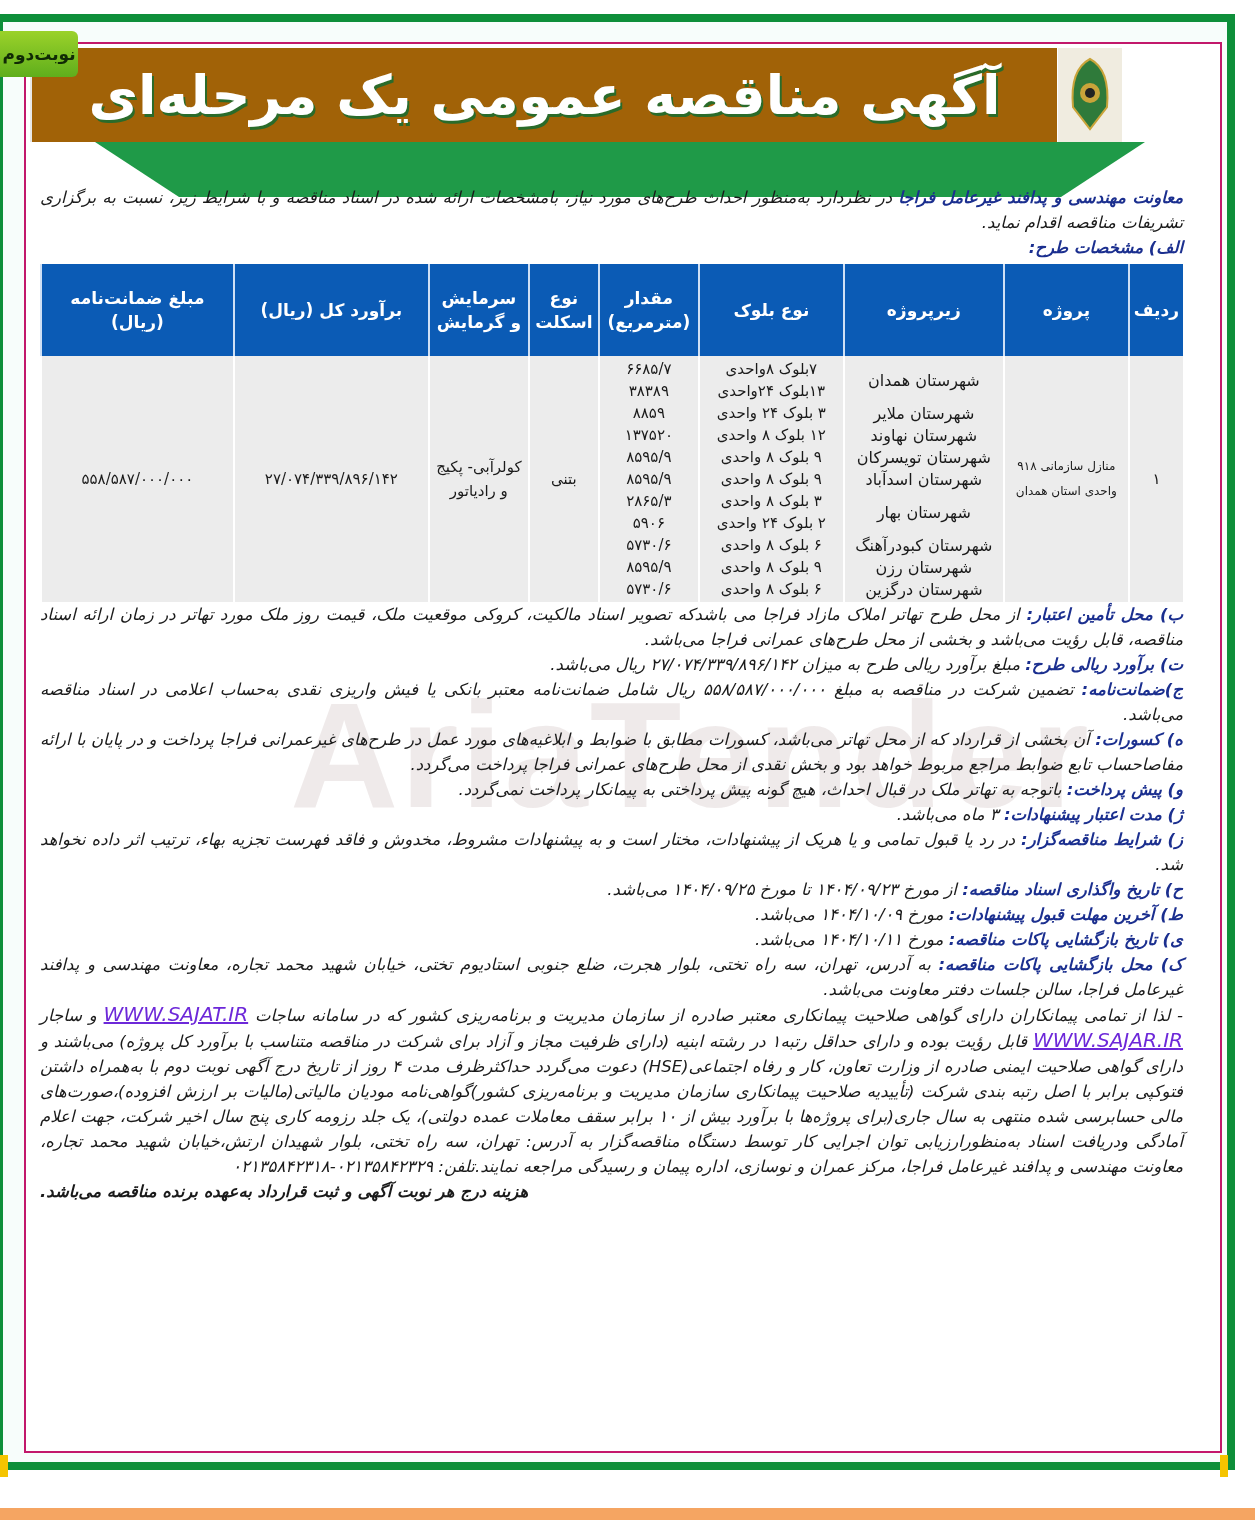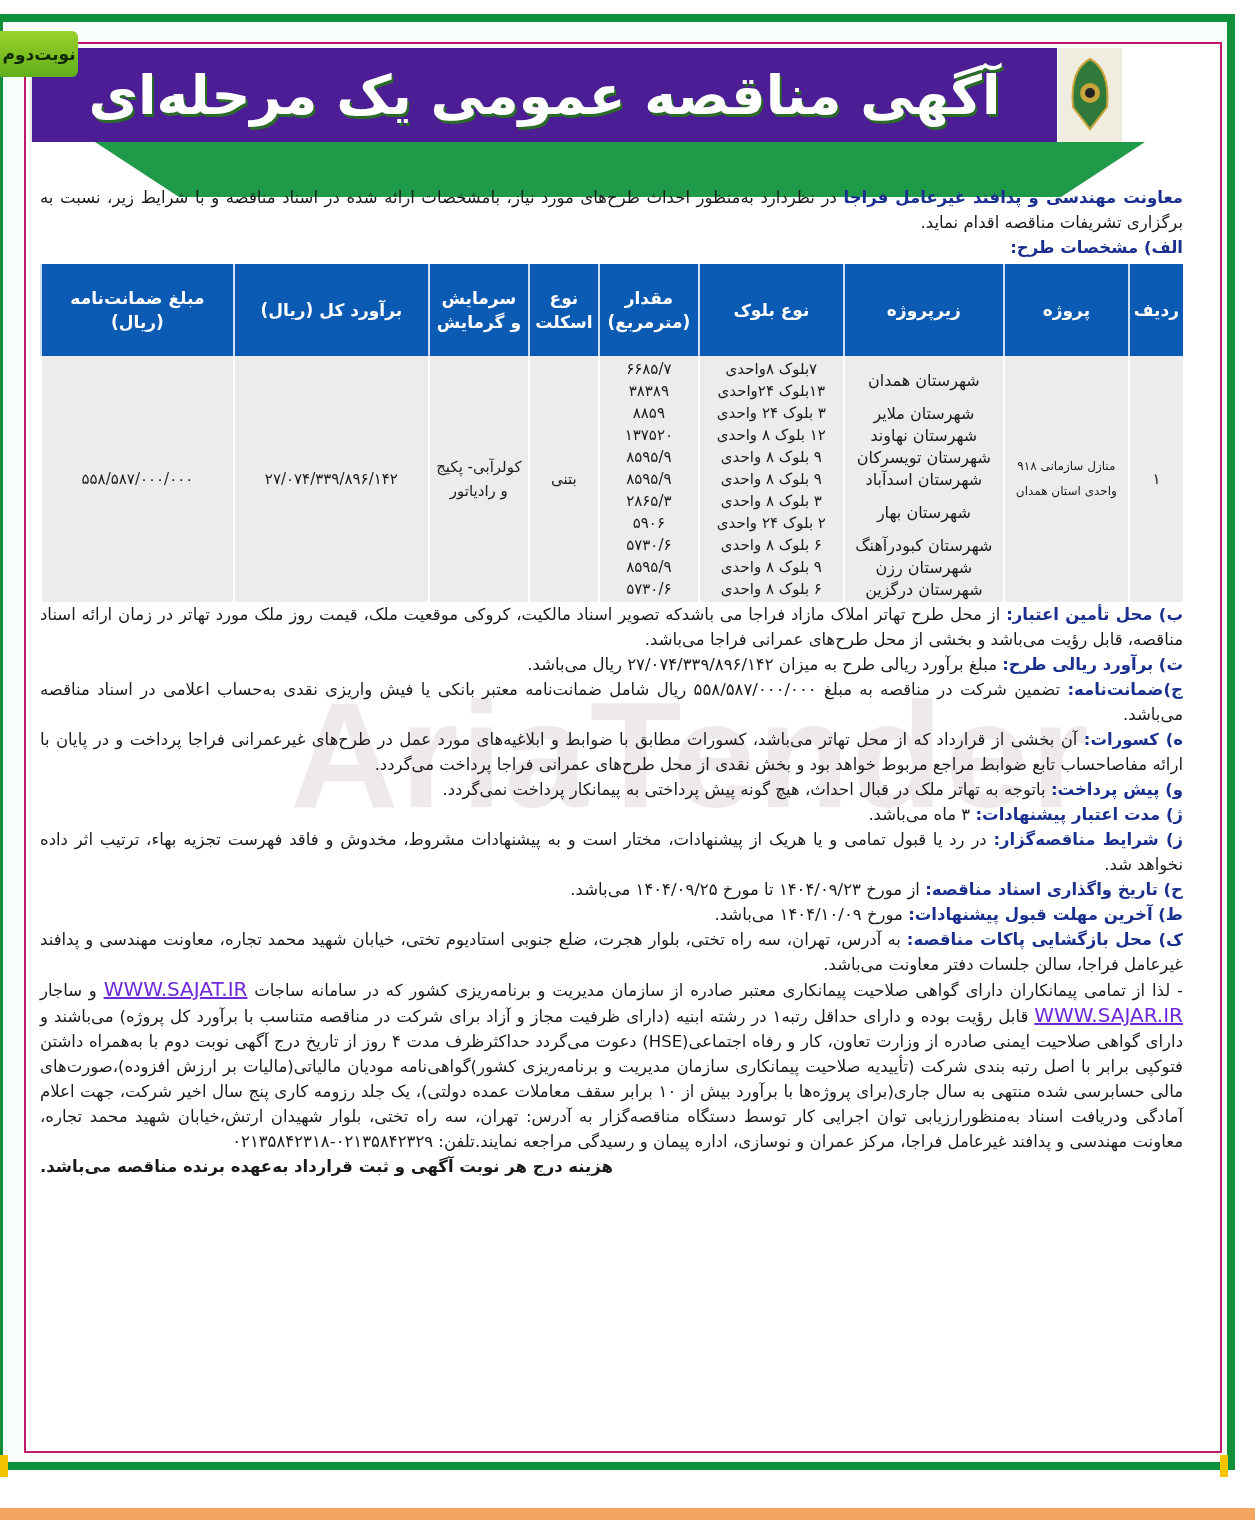--- a/index.html
+++ b/index.html
@@ -20,42 +20,42 @@
     border: 2px solid #c2186b; background: #ffffff;
   }
   .badge {
     position: absolute; left: 0; top: 16px; width: 78px; height: 46px;
     background: linear-gradient(#9bd22a,#5fae1c); color: #102a05; font-weight: bold;
     font-size: 17px; direction: rtl; display:flex; align-items:center; justify-content:center;
     border-radius: 0 6px 6px 0; z-index: 5; margin-top: 15px;
   }
   .title-box {
     position: absolute; left: 32px; top: 48px; width: 1025px; height: 94px;
-    background: #4c1d95; color: #fff; font-weight: bold; font-size: 54px;
+    background: #a16207; color: #fff; font-weight: bold; font-size: 54px;
     direction: rtl; display:flex; align-items:center; justify-content:center;
     text-shadow: 2px 3px 0 #2a6b2a; z-index: 3;
   }
   .green-trap {
     position: absolute; left: 95px; top: 142px; width: 1050px; height: 55px;
     background: #1f9a48; clip-path: polygon(0 0, 100% 0, 92% 100%, 8% 100%); z-index: 2;
   }
   .logo-left {
     position: absolute; left: 30px; top: 48px; width: 125px; height: 94px; background: #e8e8e8; z-index: 3;
     display:flex; flex-direction:column; align-items:center; justify-content:center;
   }
   .logo-right {
     position: absolute; left: 1058px; top: 48px; width: 64px; height: 94px; background: #f0ece0; z-index: 3;
     display:flex; align-items:center; justify-content:center;
   }
   .logo-caption { font-size: 8px; color:#333; direction: rtl; margin-top: 2px; }
   .content {
     position: absolute; left: 40px; top: 185px; width: 1143px; direction: rtl;
     font-size: 16.5px; line-height: 25px; text-align: justify; z-index: 4;
   }
-  .content p { margin: 0; }
+  .content p { margin: 0; font-style: italic; }
   .label-blue { color: #1b2f8f; font-weight: bold; }
   .intro-strong { color: #1b2f8f; font-weight: bold; }
   table.spec {
     width: 100%; border-collapse: collapse; margin-top: 4px; direction: rtl; font-size: 15px;
   }
   table.spec th {
     background: #0b5bb5; color: #fff; font-weight: bold; height: 92px; border-left: 2px solid #cfe0f5;
     font-size: 17px; line-height: 24px; padding: 0 4px; text-align: center;
   }
   table.spec td { background: #ececec; border-left: 2px solid #ffffff; text-align: center; vertical-align: middle; padding: 2px 3px; }
@@ -174,20 +174,21 @@
 
   <p><span class="label-blue">ب) محل تأمین اعتبار:</span><span> از محل طرح تهاتر املاک مازاد فراجا می باشدکه تصویر اسناد مالکیت، کروکی موقعیت ملک، قیمت روز ملک مورد تهاتر در زمان ارائه اسناد مناقصه، قابل رؤیت می‌باشد و بخشی از محل طرح‌های عمرانی فراجا می‌باشد.</span></p>
   <p><span class="label-blue">ت) برآورد ریالی طرح:</span><span> مبلغ برآورد ریالی طرح به میزان ۲۷/۰۷۴/۳۳۹/۸۹۶/۱۴۲ ریال می‌باشد.</span></p>
   <p><span class="label-blue">ج)ضمانت‌نامه:</span><span> تضمین شرکت در مناقصه به مبلغ ۵۵۸/۵۸۷/۰۰۰/۰۰۰ ریال شامل ضمانت‌نامه معتبر بانکی یا فیش واریزی نقدی به‌حساب اعلامی در اسناد مناقصه می‌باشد.</span></p>
   <p><span class="label-blue">ه) کسورات:</span><span> آن بخشی از قرارداد که از محل تهاتر می‌باشد، کسورات مطابق با ضوابط و ابلاغیه‌های مورد عمل در طرح‌های غیرعمرانی فراجا پرداخت و در پایان با ارائه مفاصاحساب تابع ضوابط مراجع مربوط خواهد بود و بخش نقدی از محل طرح‌های عمرانی فراجا پرداخت می‌گردد.</span></p>
   <p><span class="label-blue">و) پیش پرداخت:</span><span> باتوجه به تهاتر ملک در قبال احداث، هیچ گونه پیش پرداختی به پیمانکار پرداخت نمی‌گردد.</span></p>
   <p><span class="label-blue">ژ) مدت اعتبار پیشنهادات:</span><span> ۳ ماه می‌باشد.</span></p>
   <p><span class="label-blue">ز) شرایط مناقصه‌گزار:</span><span> در رد یا قبول تمامی و یا هریک از پیشنهادات، مختار است و به پیشنهادات مشروط، مخدوش و فاقد فهرست تجزیه بهاء، ترتیب اثر داده نخواهد شد.</span></p>
   <p><span class="label-blue">ح) تاریخ واگذاری اسناد مناقصه:</span><span> از مورخ ۱۴۰۴/۰۹/۲۳ تا مورخ ۱۴۰۴/۰۹/۲۵ می‌باشد.</span></p>
   <p><span class="label-blue">ط) آخرین مهلت قبول پیشنهادات:</span><span> مورخ ۱۴۰۴/۱۰/۰۹ می‌باشد.</span></p>
+  <p><span class="label-blue">ی) تاریخ بازگشایی پاکات مناقصه:</span><span> مورخ ۱۴۰۴/۱۰/۱۱ می‌باشد.</span></p>
   <p><span class="label-blue">ک) محل بازگشایی پاکات مناقصه:</span><span> به آدرس، تهران، سه راه تختی، بلوار هجرت، ضلع جنوبی استادیوم تختی، خیابان شهید محمد تجاره، معاونت مهندسی و پدافند غیرعامل فراجا، سالن جلسات دفتر معاونت می‌باشد.</span></p>
 
   <p>
     <span>- لذا از تمامی پیمانکاران دارای گواهی صلاحیت پیمانکاری معتبر صادره از سازمان مدیریت و برنامه‌ریزی کشور که در سامانه ساجات </span><a class="link">WWW.SAJAT.IR</a><span> و ساجار </span><a class="link">WWW.SAJAR.IR</a><span> قابل رؤیت بوده و دارای حداقل رتبه۱ در رشته ابنیه (دارای ظرفیت مجاز و آزاد برای شرکت در مناقصه متناسب با برآورد کل پروژه) می‌باشند و دارای گواهی صلاحیت ایمنی صادره از وزارت تعاون، کار و رفاه اجتماعی(HSE) دعوت می‌گردد حداکثرظرف مدت ۴ روز از تاریخ درج آگهی نوبت دوم با به‌همراه داشتن فتوکپی برابر با اصل رتبه بندی شرکت (تأییدیه صلاحیت پیمانکاری سازمان مدیریت و برنامه‌ریزی کشور)گواهی‌نامه مودیان مالیاتی(مالیات بر ارزش افزوده)،صورت‌های مالی حسابرسی شده منتهی به سال جاری(برای پروژه‌ها با برآورد بیش از ۱۰ برابر سقف معاملات عمده دولتی)، یک جلد رزومه کاری پنج سال اخیر شرکت، جهت اعلام آمادگی ودریافت اسناد به‌منظورارزیابی توان اجرایی کار توسط دستگاه مناقصه‌گزار به آدرس: تهران، سه راه تختی، بلوار شهیدان ارتش،خیابان شهید محمد تجاره، معاونت مهندسی و پدافند غیرعامل فراجا، مرکز عمران و نوسازی، اداره پیمان و رسیدگی مراجعه نمایند.تلفن: ۰۲۱۳۵۸۴۲۳۲۹-۰۲۱۳۵۸۴۲۳۱۸</span>
   </p>
   <p class="footer-note">هزینه درج هر نوبت آگهی و ثبت قرارداد به‌عهده برنده مناقصه می‌باشد.</p>
 </div>
 
 <div class="orange-bar"></div>
 

